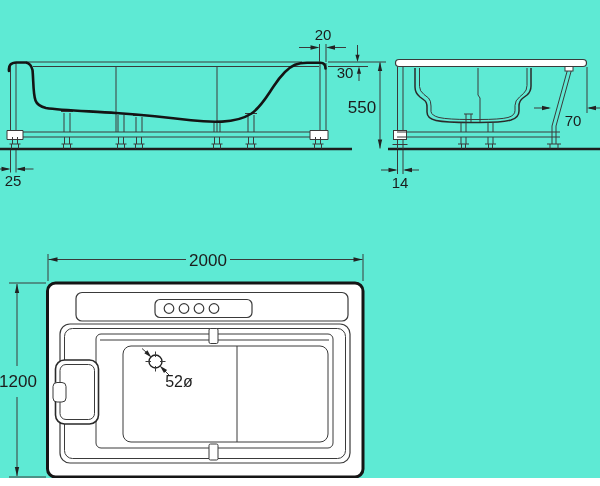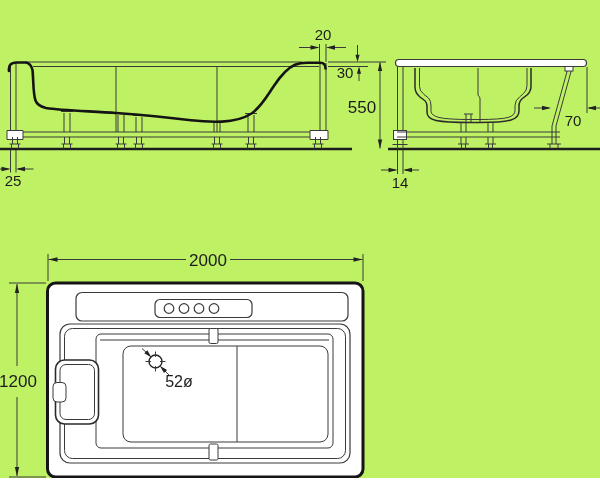--- a/index.html
+++ b/index.html
@@ -1,16 +1,16 @@
 <!DOCTYPE html>
 <html><head>
 <meta charset="utf-8">
 <style>
   html,body{margin:0;padding:0;background:#ffffff;}
-  .sheet{position:relative;width:600px;height:478px;background:#bef264;overflow:hidden;}
+  .sheet{position:relative;width:600px;height:478px;background:#5eead4;overflow:hidden;}
   svg{display:block;}
   .dim-text{font-family:"Liberation Sans","DejaVu Sans",sans-serif;fill:#1c1c1c;}
   .t17{font-size:17px;}
   .t15{font-size:15px;}
   .t16{font-size:16px;}
   .thin{stroke:#3a3a3a;stroke-width:1;fill:none;}
   .thin2{stroke:#3a3a3a;stroke-width:1.2;fill:none;}
   .med{stroke:#2a2a2a;stroke-width:1.5;fill:none;}
   .thick{stroke:#141414;stroke-width:2.6;fill:none;}
   .arrow{fill:#222;stroke:none;}

